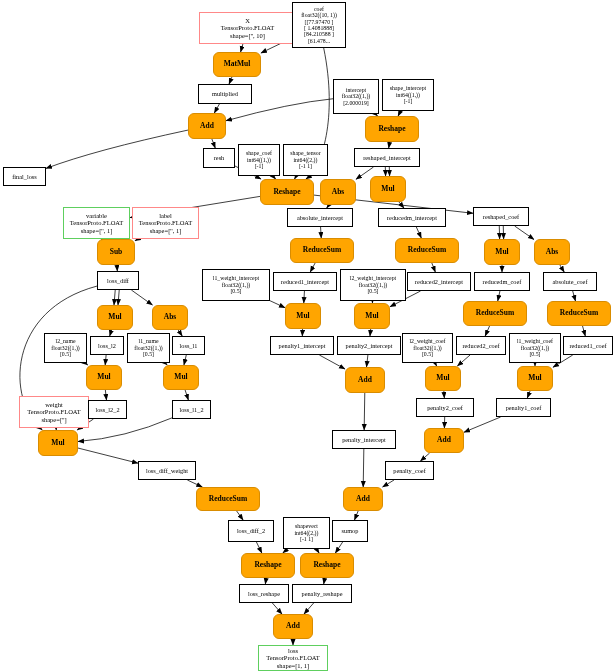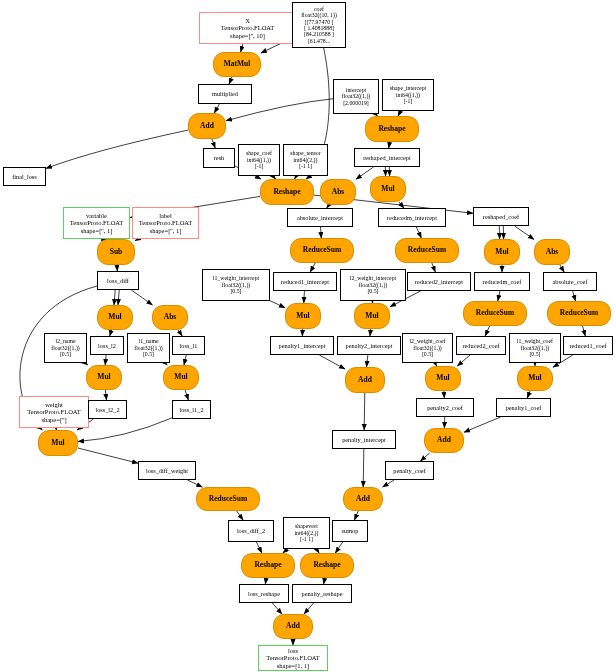--- a/index.html
+++ b/index.html
@@ -10,21 +10,21 @@
   #edges{position:absolute;left:0;top:0;z-index:0;}
   .node{
     position:absolute;z-index:1;box-sizing:border-box;
     display:flex;align-items:center;justify-content:center;
     text-align:center;white-space:pre-line;line-height:1.12;color:#000;
     background:#fff;
   }
   .op{
     background:var(--op-fill,#ffa500);
     border:1px solid var(--op-edge,#d98c00);
-    border-radius:11px;font-weight:bold;font-size:7.5px;text-align:right;
+    border-radius:6px;font-weight:bold;font-size:7.5px;text-align:right;
   }
   .tensor{border:1px solid #000;font-size:6.3px;}
   .param{font-size:5.8px;}
   .input{border:1px solid var(--in-border,#ff8888);font-size:6.5px;}
   .output{border:1px solid var(--out-border,#5ecf5e);font-size:6.5px;}
 </style>
 </head>
 <body>
 
 <div id="canvas">

